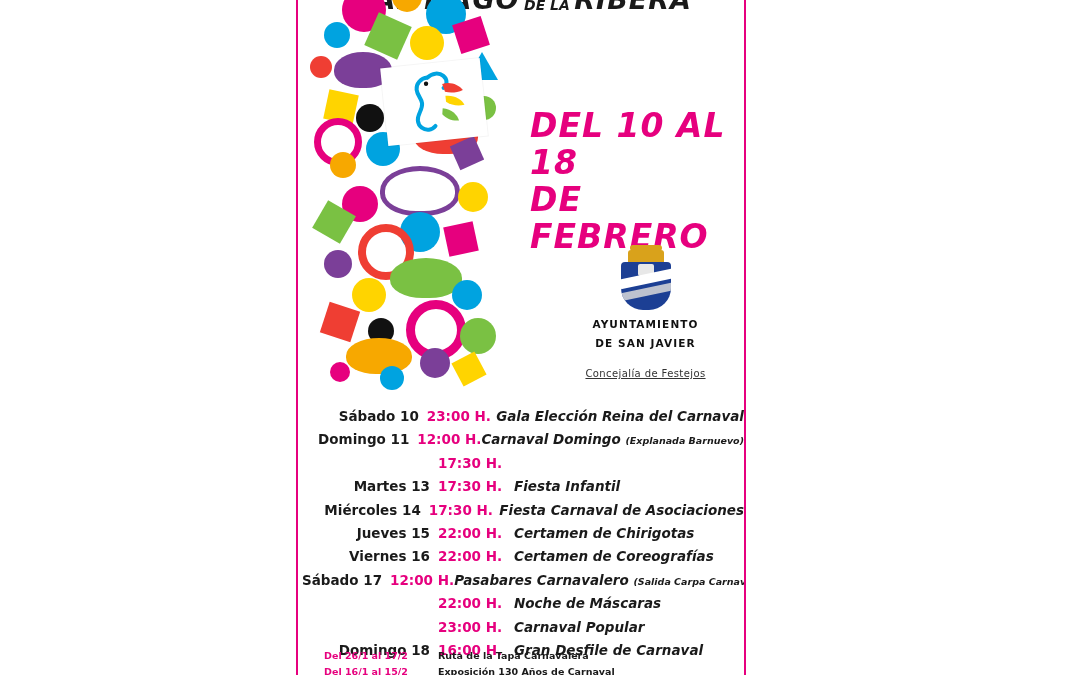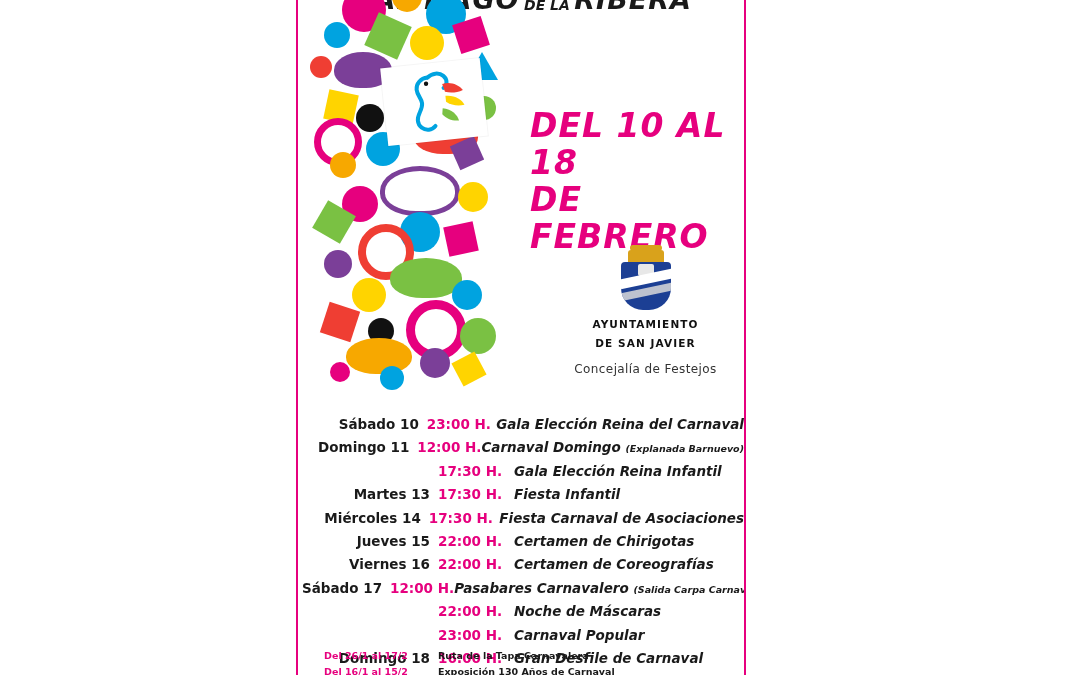--- a/index.html
+++ b/index.html
@@ -175,34 +175,34 @@
     margin-top: 6px;
     font-family: "DejaVu Sans", sans-serif;
     font-weight: bold;
     font-size: 10.5px;
     letter-spacing: 1.1px;
     color: #111;
     line-height: 1.25;
   }
   .ayto-line3 {
     font-family: "DejaVu Sans", sans-serif;
-    font-size: 12px;
+    font-size: 10px;
     letter-spacing: .4px;
     color: #333;
-    margin-top: 12px;
+    margin-top: 18px;
+    text-decoration: underline;
   }
 
   
   .program {
     position: absolute;
     left: 4px;
     top: 408px;
     width: 442px;
     font-family: "DejaVu Sans", sans-serif;
-    margin-top: 8px;
   }
   .prow {
     display: flex;
     align-items: baseline;
     height: 23.4px;
   }
   .pday {
     width: 128px;
     text-align: right;
     padding-right: 8px;
@@ -357,21 +357,20 @@
 
       <div class="prow">
         <div class="pday">Domingo 11</div>
         <div class="ptime">12:00 H.</div>
         <div class="pevent"><span>Carnaval Domingo</span> <span class="pnote">(Explanada Barnuevo)</span></div>
       </div>
 
       <div class="prow">
         <div class="pday"></div>
         <div class="ptime">17:30 H.</div>
-        <div class="pevent"><span>Gala Elección Reina Infantil</span> <span class="pnote"></span></div>
       </div>
 
       <div class="prow">
         <div class="pday">Martes 13</div>
         <div class="ptime">17:30 H.</div>
         <div class="pevent"><span>Fiesta Infantil</span> <span class="pnote"></span></div>
       </div>
 
       <div class="prow">
         <div class="pday">Miércoles 14</div>

